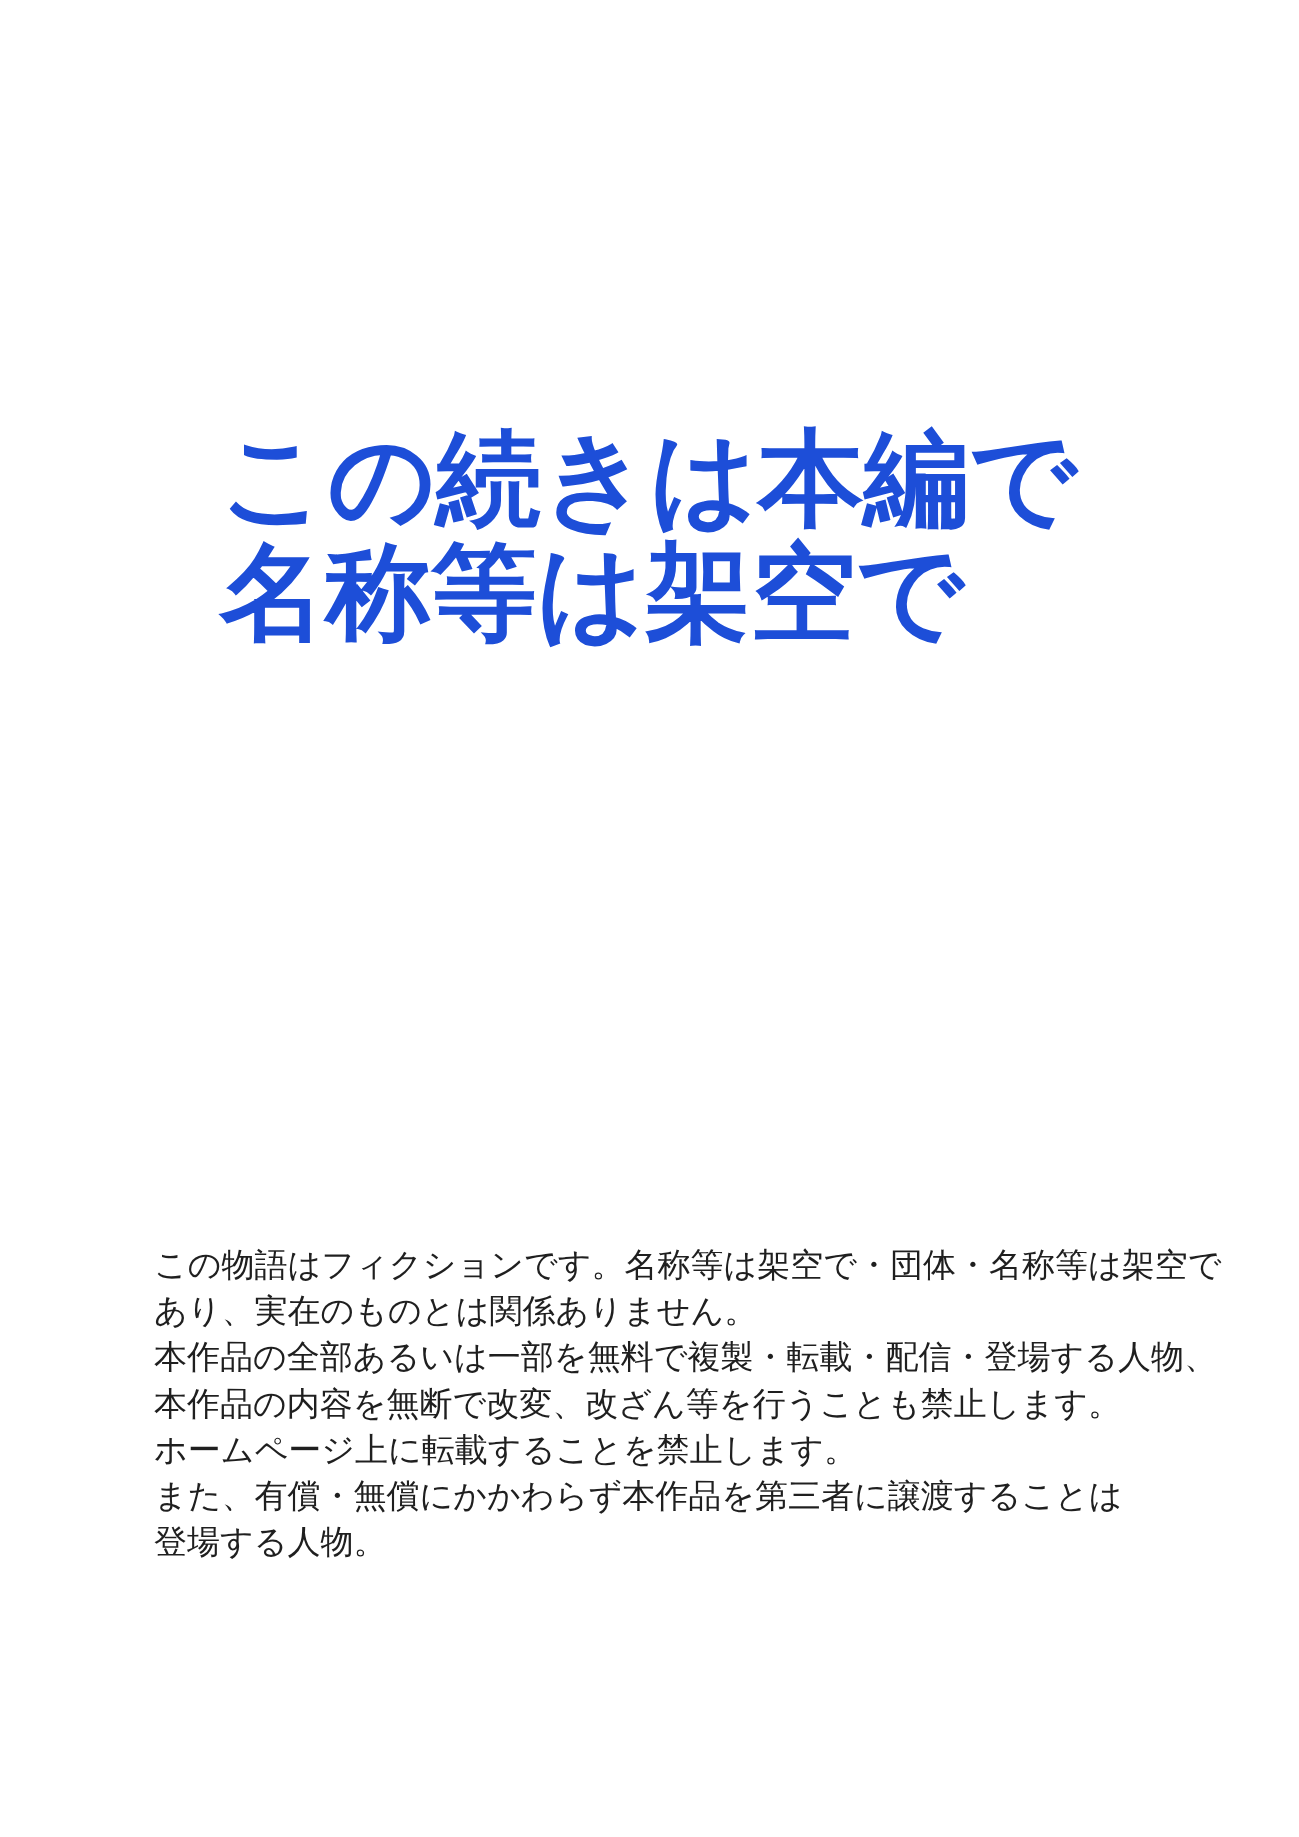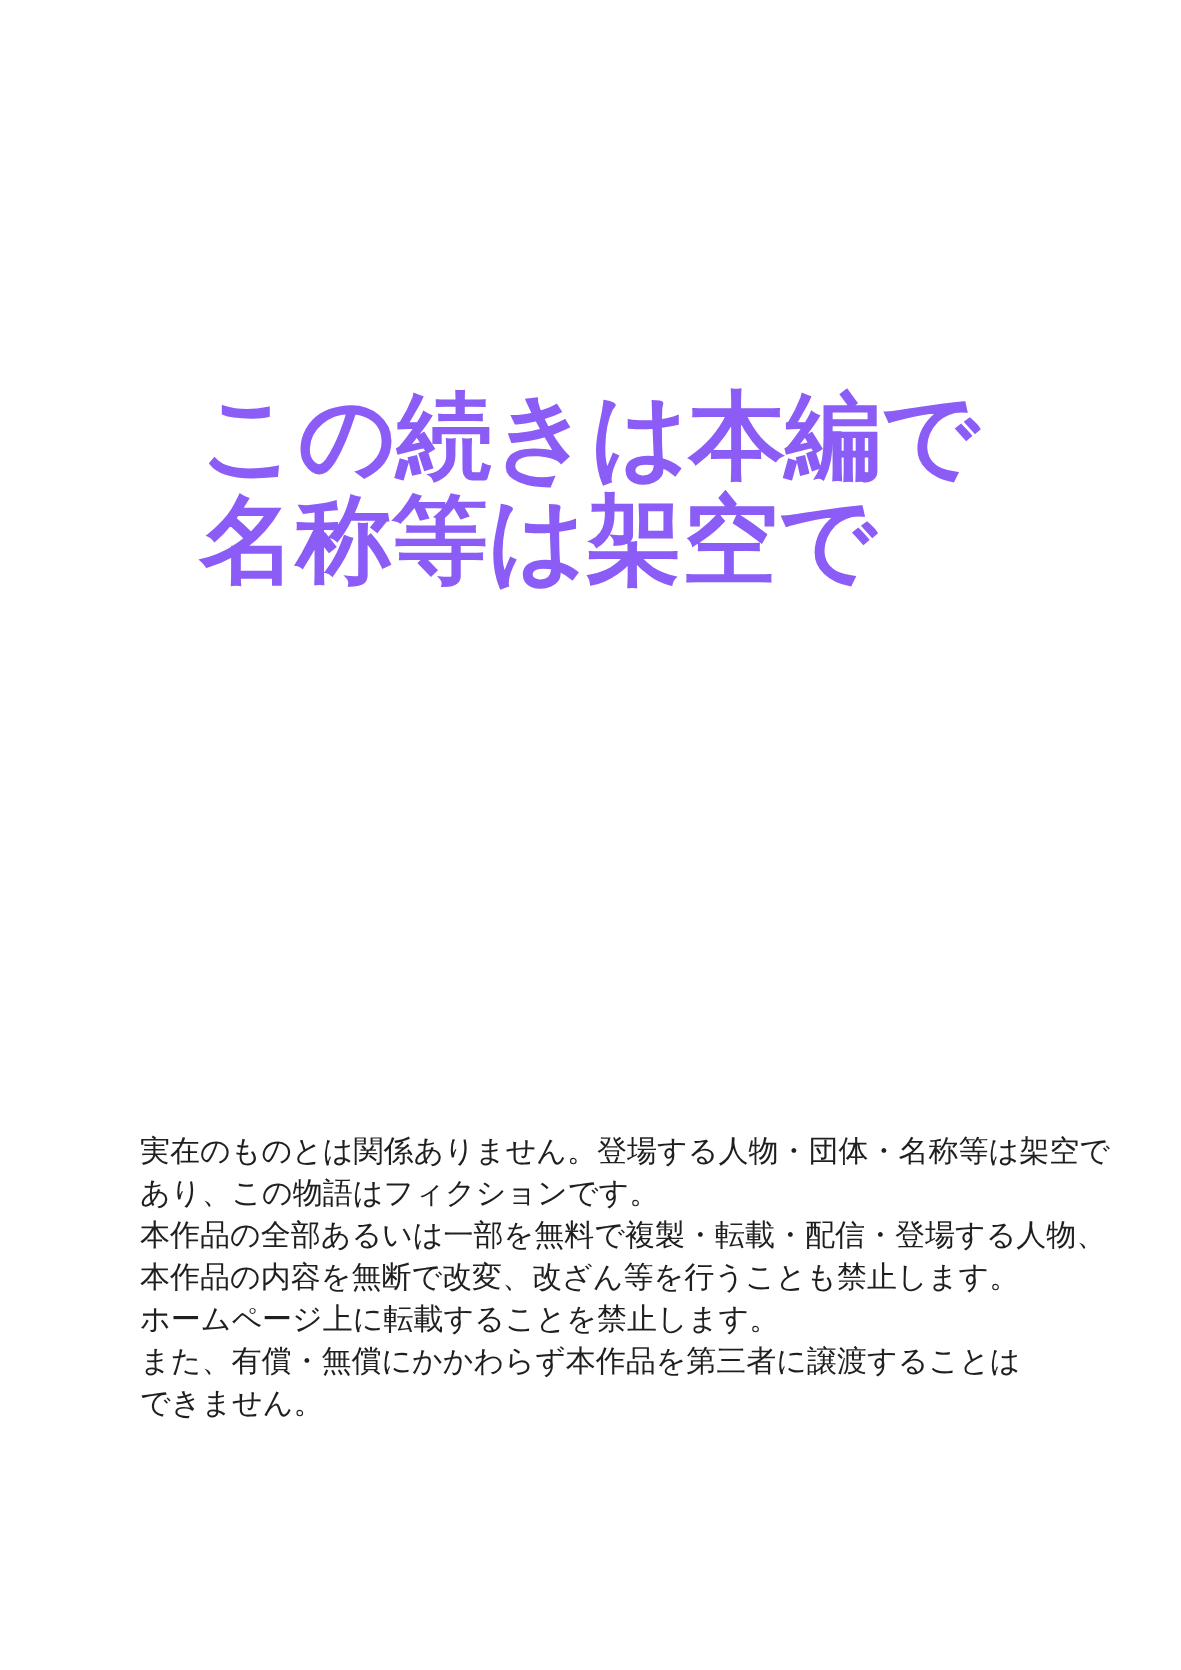--- a/index.html
+++ b/index.html
@@ -16,21 +16,21 @@
   }
   .page {
     position: absolute;
     inset: 0;
     background: #ffffff;
   }
   .heading {
     position: absolute;
     top: 384px;
     left: 200px;
-    color: #8b5cf6;
+    color: #1d4ed8;
     font-weight: bold;
     font-size: 96px;
     line-height: 104px;
     letter-spacing: 0px;
     white-space: nowrap;
   }
   .heading .h-line {
     display: block;
   }
   .disclaimer {
@@ -52,22 +52,22 @@
 <body>
 
 <div class="page">
 
   <div class="heading">
     <span class="h-line">この続きは本編で</span>
     <span class="h-line">名称等は架空で</span>
   </div>
 
   <div class="disclaimer">
-    <span class="d-line">実在のものとは関係ありません。登場する人物・団体・名称等は架空で</span>
-    <span class="d-line">あり、この物語はフィクションです。</span>
+    <span class="d-line">この物語はフィクションです。名称等は架空で・団体・名称等は架空で</span>
+    <span class="d-line">あり、実在のものとは関係ありません。</span>
     <span class="d-line">本作品の全部あるいは一部を無料で複製・転載・配信・登場する人物、</span>
     <span class="d-line">本作品の内容を無断で改変、改ざん等を行うことも禁止します。</span>
     <span class="d-line">ホームページ上に転載することを禁止します。</span>
     <span class="d-line">また、有償・無償にかかわらず本作品を第三者に譲渡することは</span>
-    <span class="d-line">できません。</span>
+    <span class="d-line">登場する人物。</span>
   </div>
 
 </div>
 
 </body></html>

